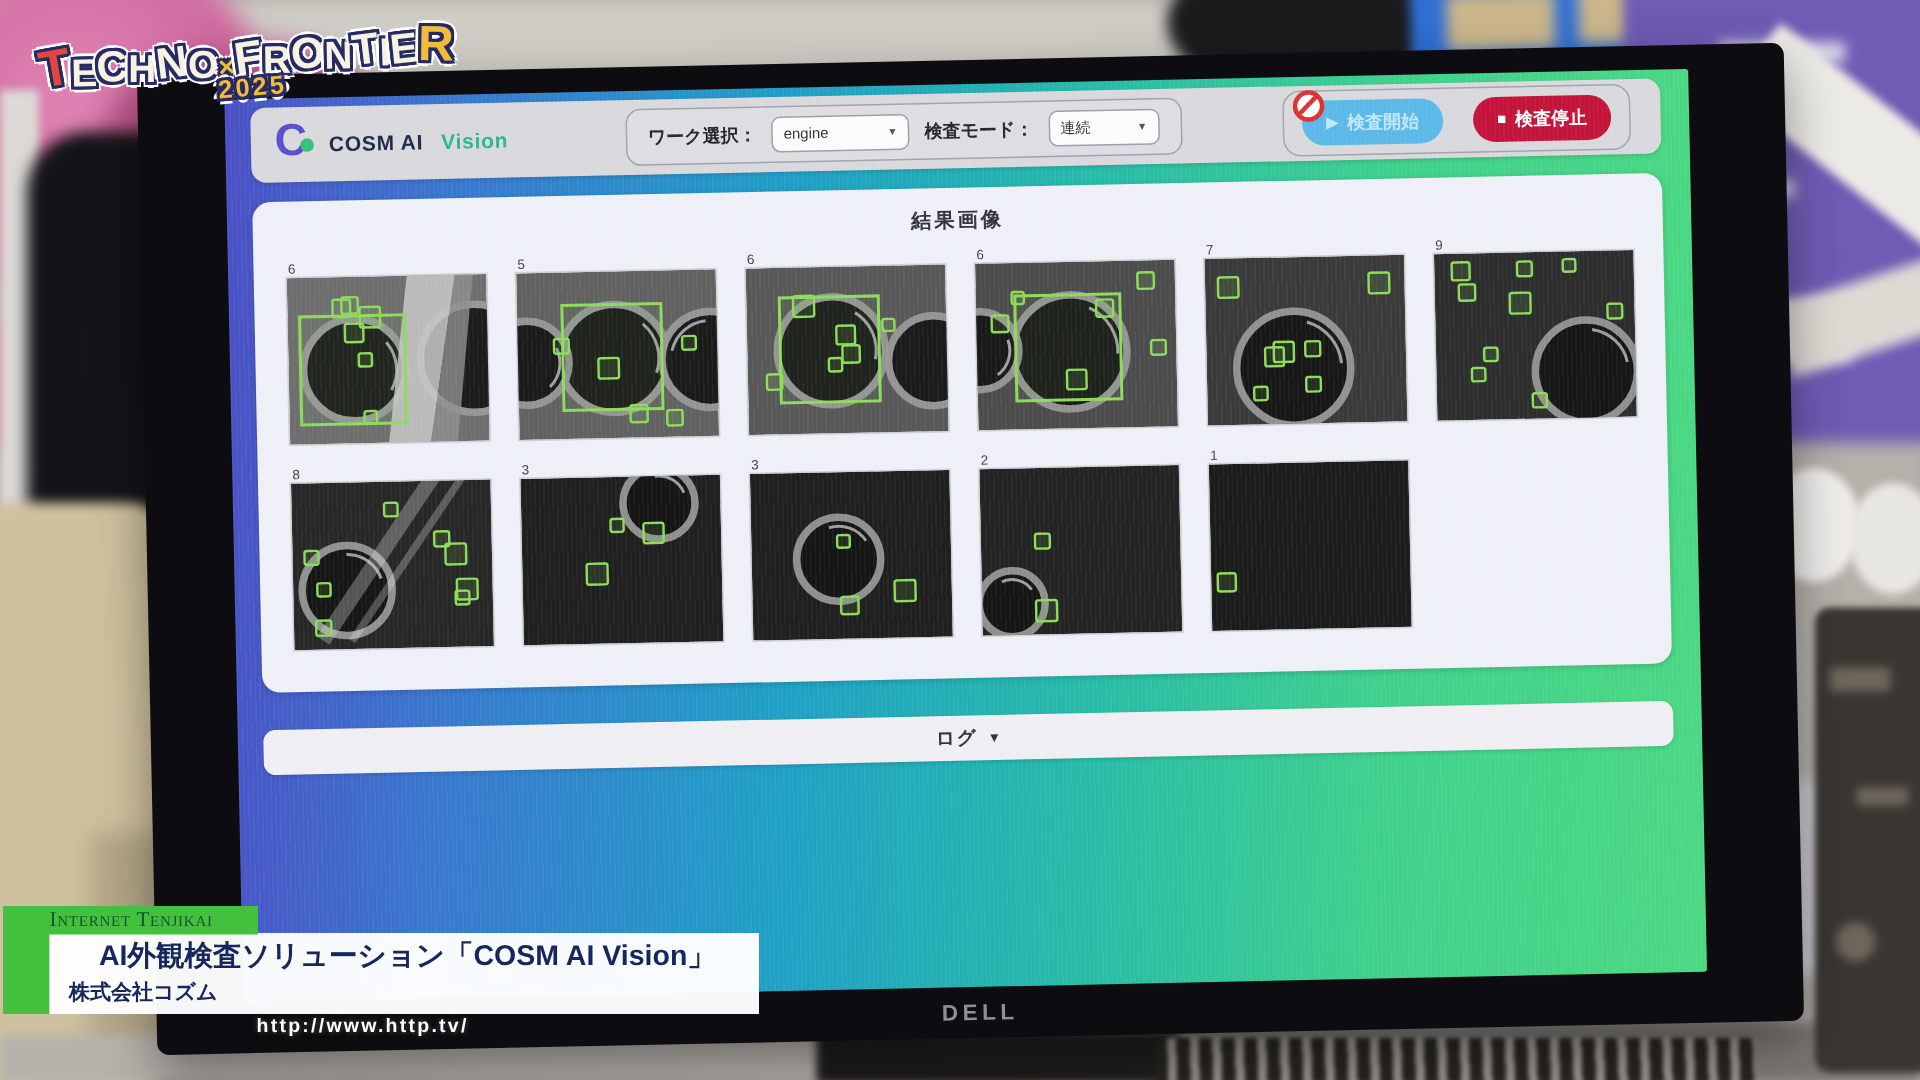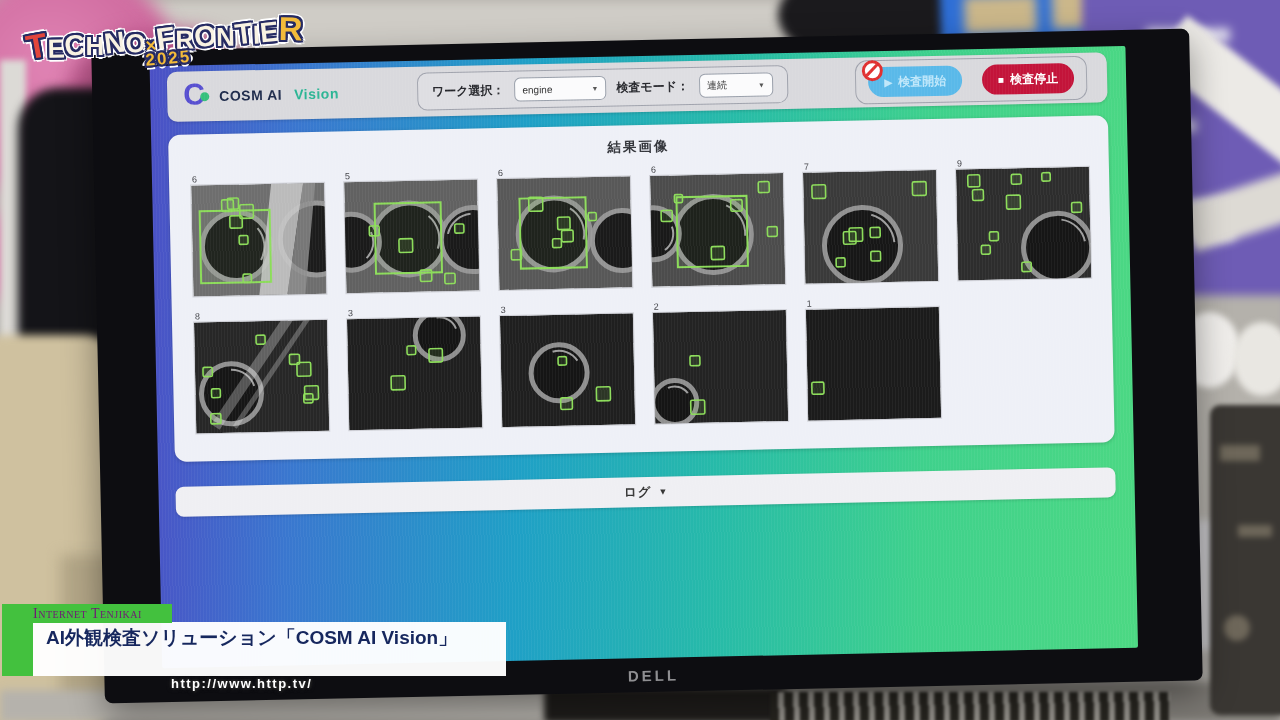--- a/index.html
+++ b/index.html
@@ -97,24 +97,24 @@
                    0 4px 0 #fff,0 -4px 0 #fff,4px 0 0 #fff,-4px 0 0 #fff,
                    3px 3px 0 #fff,-3px 3px 0 #fff,3px -3px 0 #fff,-3px -3px 0 #fff;}
   .event-year{position:absolute;left:118px;top:29px;font-size:17px;font-weight:bold;color:#f3bb3a;letter-spacing:2px;
        transform:rotate(-1deg);
        text-shadow:0 2px 0 #262b63,0 -2px 0 #262b63,2px 0 0 #262b63,-2px 0 0 #262b63,
                    2px 2px 0 #262b63,-2px 2px 0 #262b63,2px -2px 0 #262b63,-2px -2px 0 #262b63,
                    0 4px 0 #fff,0 -4px 0 #fff,4px 0 0 #fff,-4px 0 0 #fff;}
   .lt-leftcol{position:absolute;left:2px;top:604px;width:31px;height:72px;background:#43c13e;z-index:20;}
   .lt-kicker{position:absolute;left:2px;top:604px;width:170px;height:19px;background:#43c13e;z-index:21;
              display:flex;align-items:center;padding-left:31px;box-sizing:border-box;}
-  .lt-kicker span{font-family:"Liberation Serif",serif;font-variant:small-caps;font-size:14px;color:#701a75;letter-spacing:.5px;}
+  .lt-kicker span{font-family:"Liberation Serif",serif;font-variant:small-caps;font-size:14px;color:#14532d;letter-spacing:.5px;}
   .lt-panel{position:absolute;left:33px;top:622px;width:473px;height:54px;background:rgba(255,255,255,.97);z-index:20;
             box-sizing:border-box;padding:3px 0 0 13px;}
-  .lt-title{font-size:19px;font-weight:bold;color:#16275e;line-height:26px;white-space:nowrap;}
+  .lt-title{font-size:19px;font-weight:bold;color:#16275e;line-height:26px;white-space:nowrap;margin-left:20px;}
   .lt-sub{font-size:14px;font-weight:bold;color:#16275e;line-height:21px;}
   .lt-url{position:absolute;left:171px;top:676px;z-index:20;font-size:13px;font-weight:bold;color:#fff;letter-spacing:1.5px;
           text-shadow:0 0 3px #222,1px 1px 2px #222,-1px -1px 2px #222,0 0 5px #444;}
 </style>
 </head>
 <body>
 
 <div class="stage">
 
   <div class="env">
@@ -391,16 +391,17 @@
       </div>
     <div class="event-year">2025</div>
   </div>
 
   <div class="lt-leftcol"></div>
   <div class="lt-kicker">
     <span>Internet Tenjikai</span>
   </div>
   <div class="lt-panel">
     <div class="lt-title">AI外観検査ソリューション「COSM AI Vision」</div>
+    <div class="lt-sub">株式会社コズム</div>
   </div>
   <div class="lt-url">http://www.http.tv/</div>
 
 </div>
 
 </body></html>

